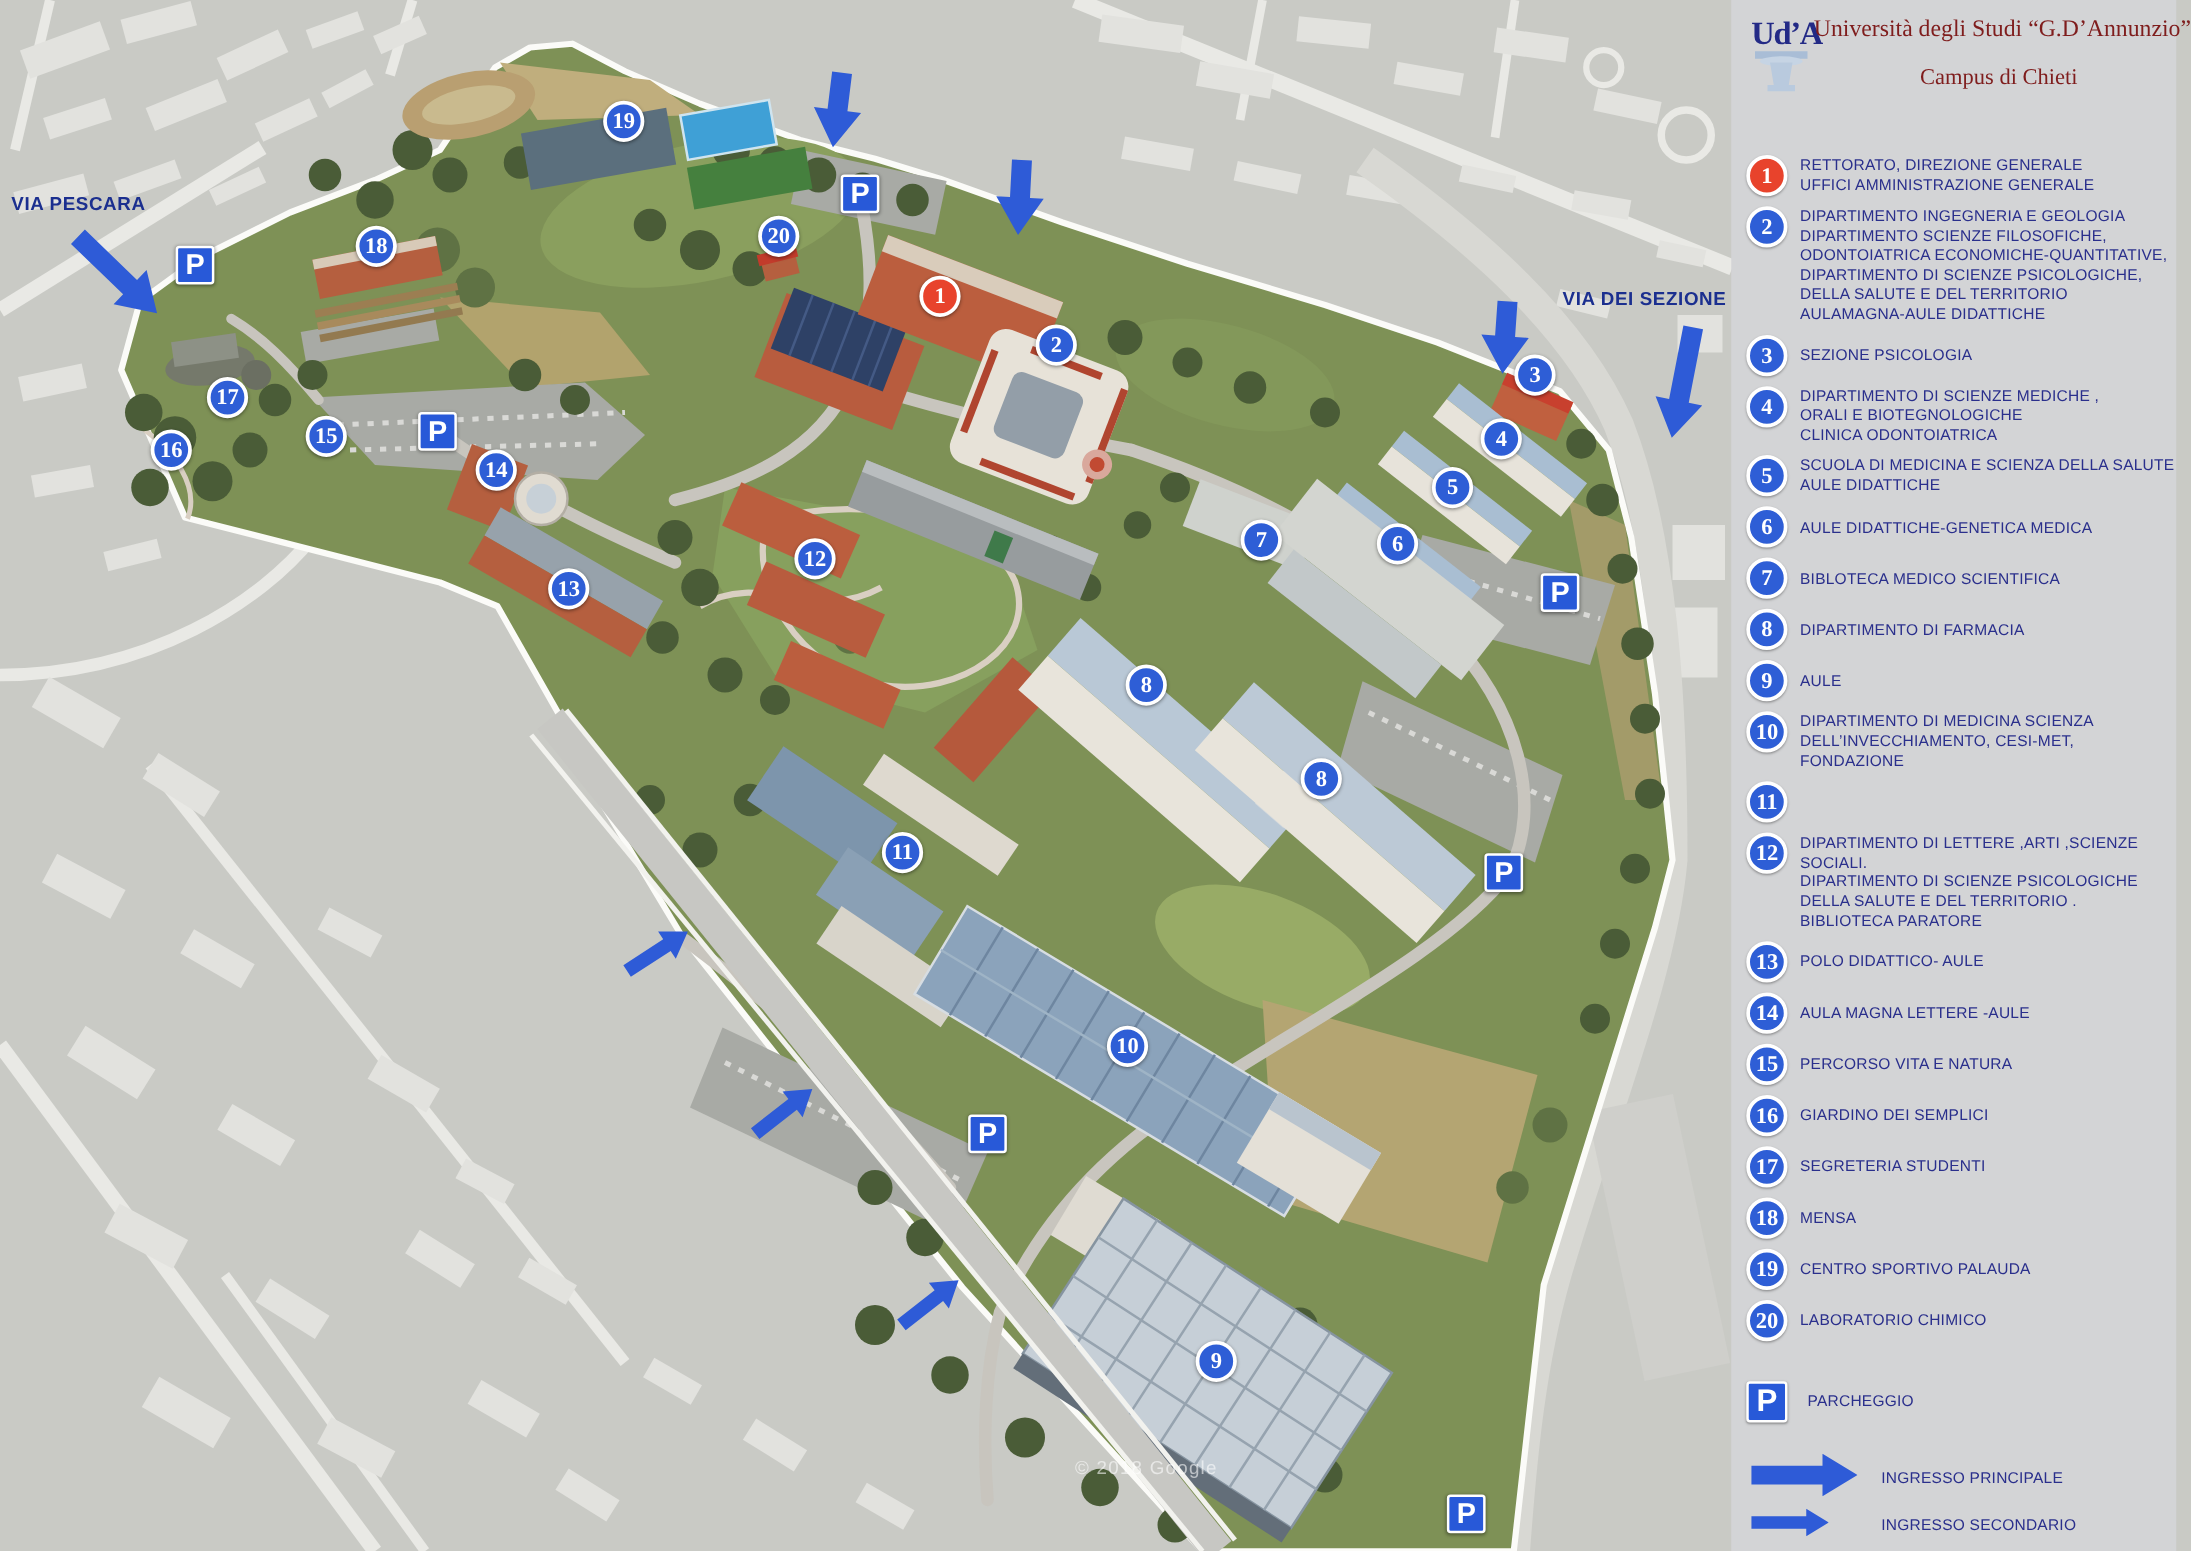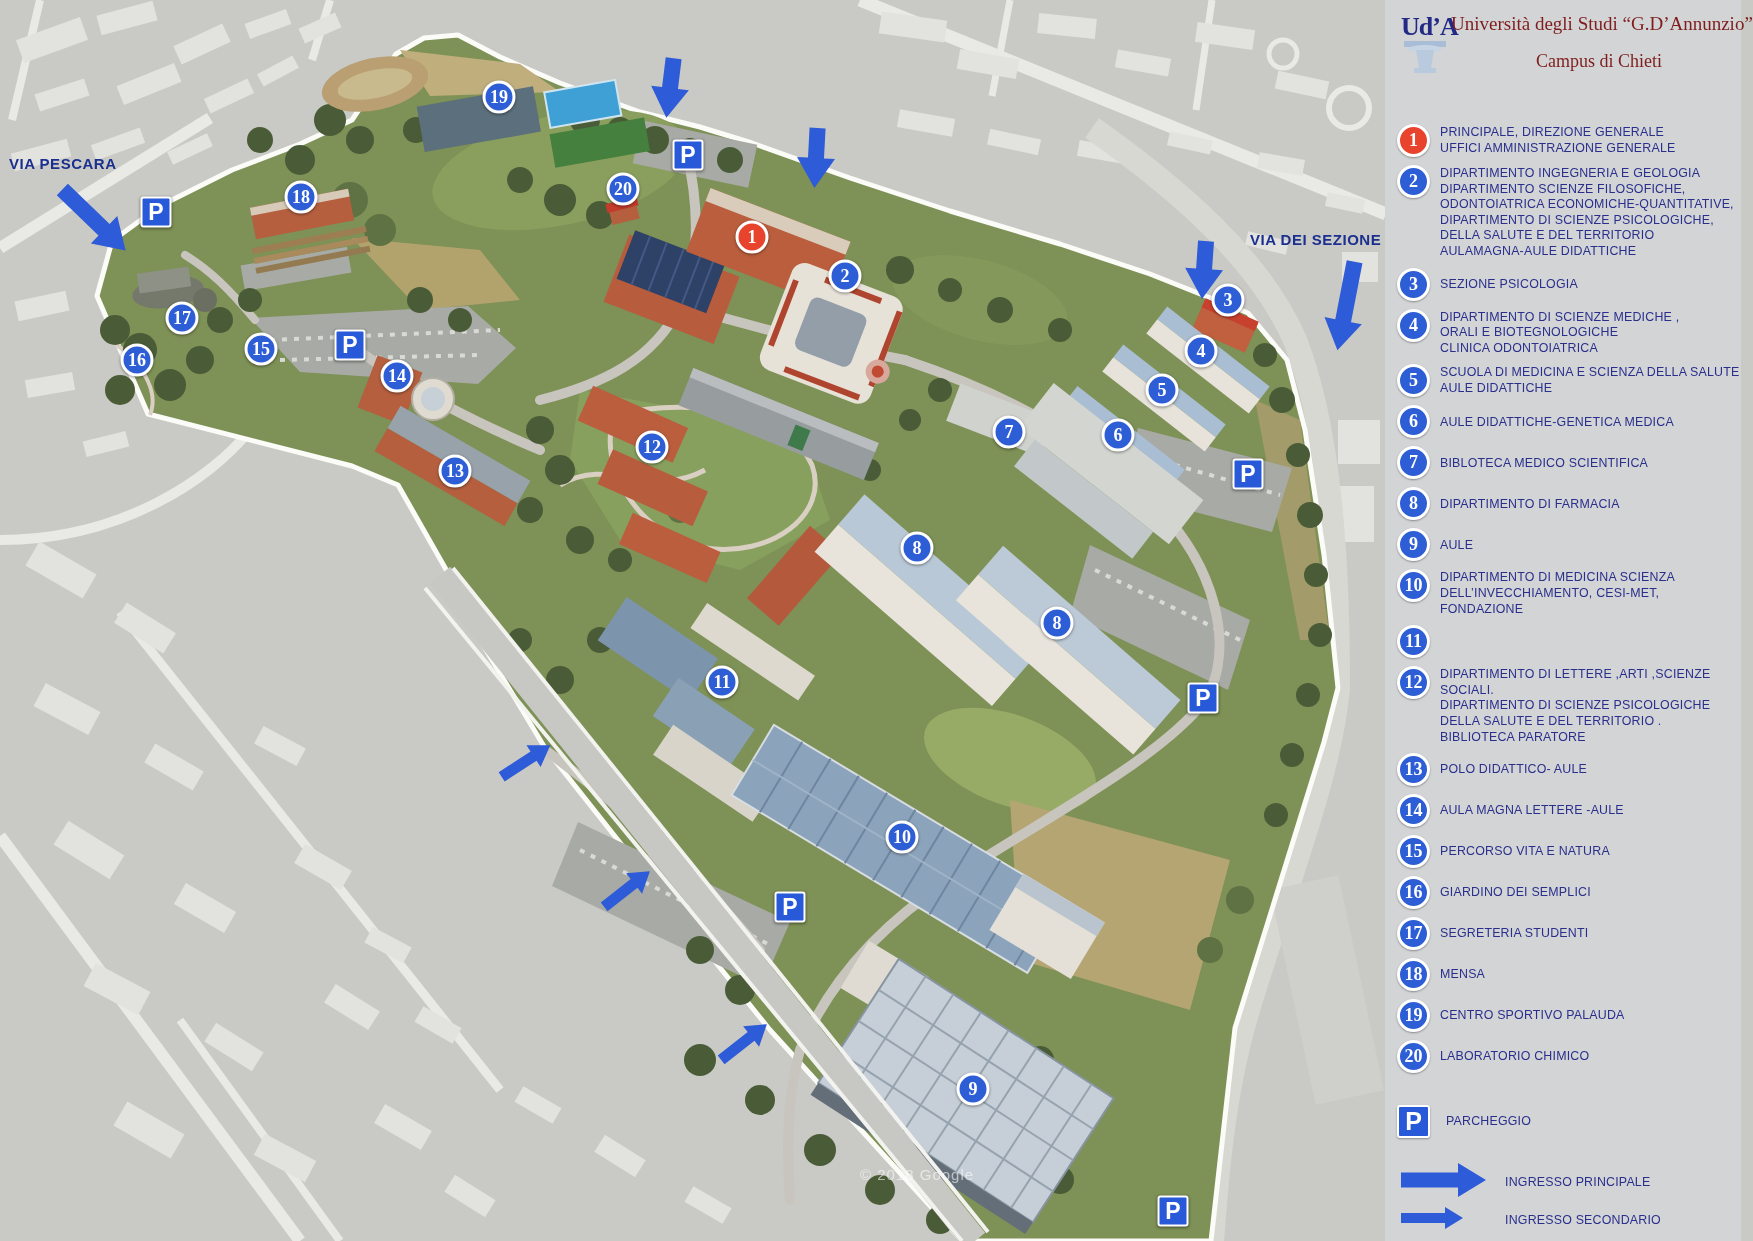--- a/index.html
+++ b/index.html
@@ -477,21 +477,21 @@
       </svg>
     </div>
     <div class="titles">
       <div class="t1">Università degli Studi “G.D’Annunzio”</div>
       <div class="t2">Campus di Chieti</div>
     </div>
     <div class="leg-list">
         <div class="leg-row">
           <span class="leg-badge red">1</span>
           <div class="leg-text">
-            <div>PRINCIPALE, DIREZIONE GENERALE</div>
+            <div>RETTORATO, DIREZIONE GENERALE</div>
             <div>UFFICI AMMINISTRAZIONE GENERALE</div>
           </div>
         </div>
         <div class="leg-row">
           <span class="leg-badge">2</span>
           <div class="leg-text">
             <div>DIPARTIMENTO INGEGNERIA E GEOLOGIA</div>
             <div>DIPARTIMENTO SCIENZE FILOSOFICHE,</div>
             <div>ODONTOIATRICA ECONOMICHE-QUANTITATIVE,</div>
             <div>DIPARTIMENTO DI SCIENZE PSICOLOGICHE,</div>

